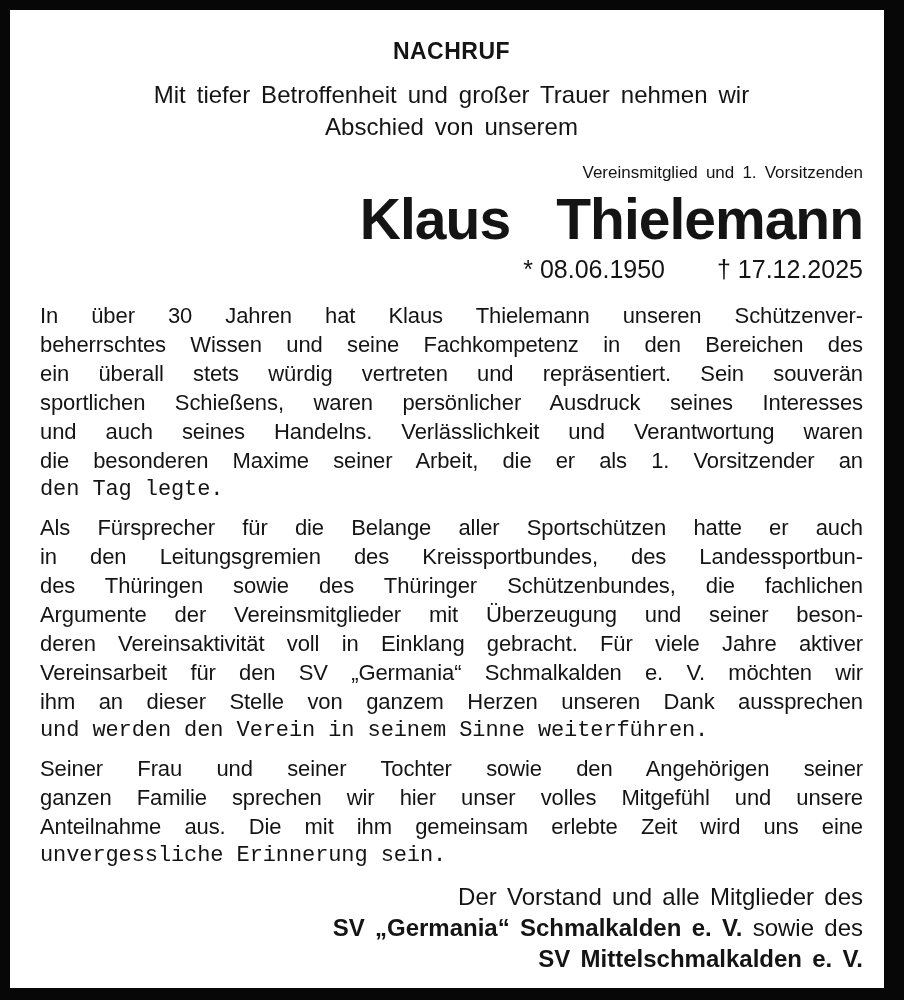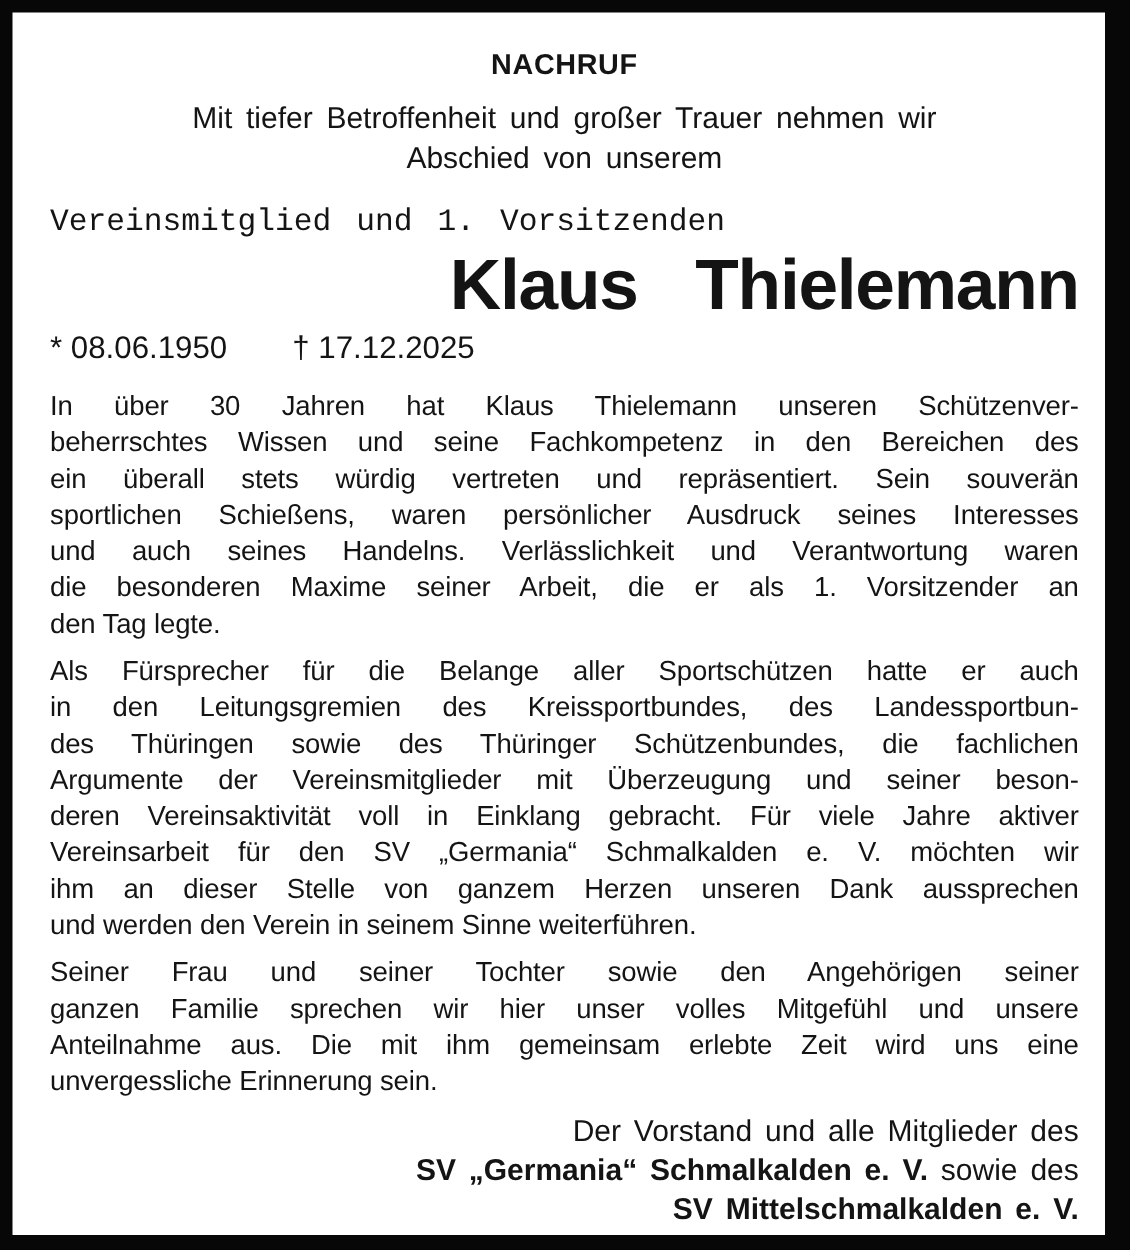--- a/index.html
+++ b/index.html
@@ -32,55 +32,54 @@
   }
   .intro {
     margin-top: 14px;
     font-size: 24px;
     line-height: 32px;
     text-align: center;
     word-spacing: 0.18em;
   }
   .role {
     margin-top: 20px;
-    font-size: 25px;
-    text-align: left;
+    font-size: 17px;
+    text-align: right;
     word-spacing: 0.2em;
-    font-family: Liberation Mono, monospace;
   }
   .name {
     margin: 4px 0 0 0;
     text-align: right;
     font-size: 57px;
     line-height: 64px;
     font-weight: bold;
     word-spacing: 0.55em;
     letter-spacing: -1px;
   }
   .dates {
     margin-top: 2px;
     display: flex;
-    justify-content: flex-start;
+    justify-content: flex-end;
     gap: 52px;
     font-size: 25px;
     line-height: 32px;
   }
 
   .body-text {
     margin-top: 16px;
     font-size: 22px;
     line-height: 29px;
     letter-spacing: -0.1px;
   }
   .para { margin: 0 0 9px 0; }
   .jline {
     text-align: justify;
     text-align-last: justify;
   }
-  .jline.end { text-align-last: left; }
+  .jline.end { text-align-last: left; font-family: Liberation Mono, monospace; }
 
   .closing {
     margin-top: 11px;
     text-align: right;
     font-size: 24px;
     line-height: 31px;
     word-spacing: 0.15em;
   }
   .closing b { font-weight: bold; }
 </style>

